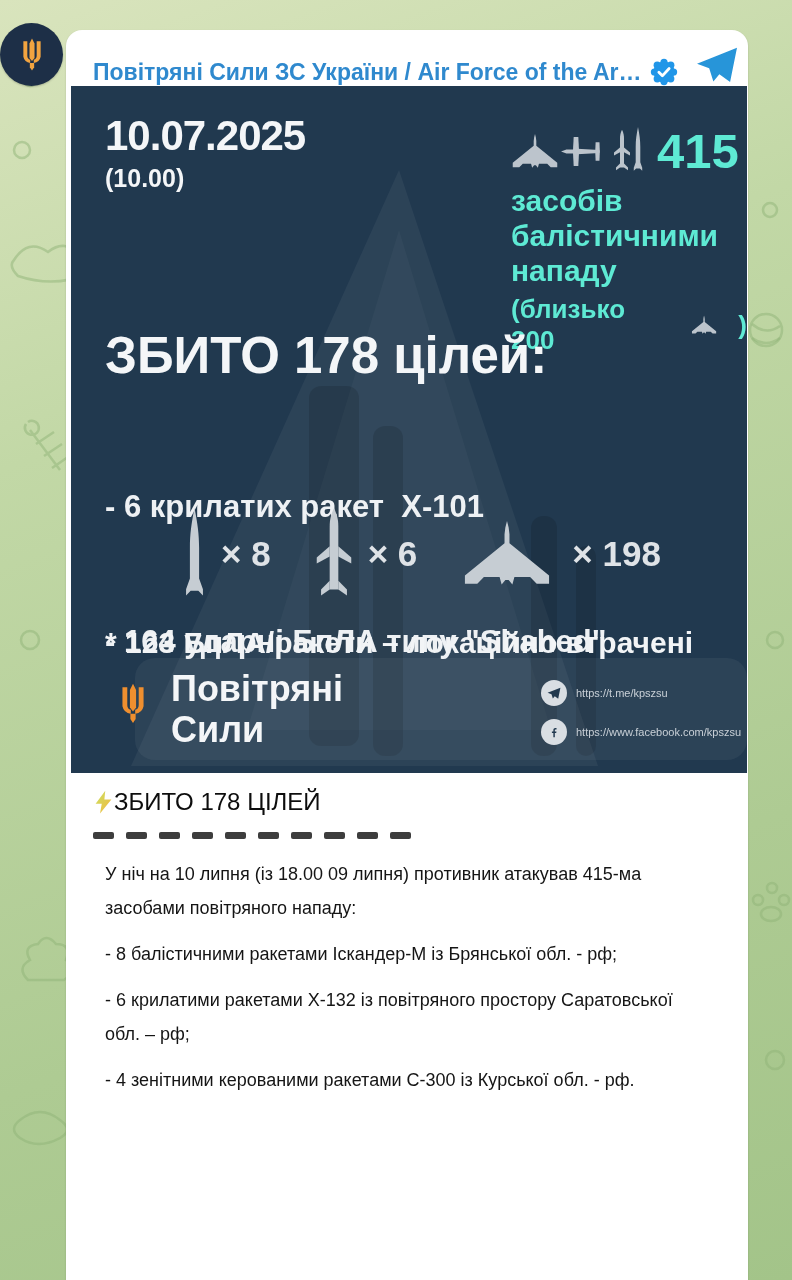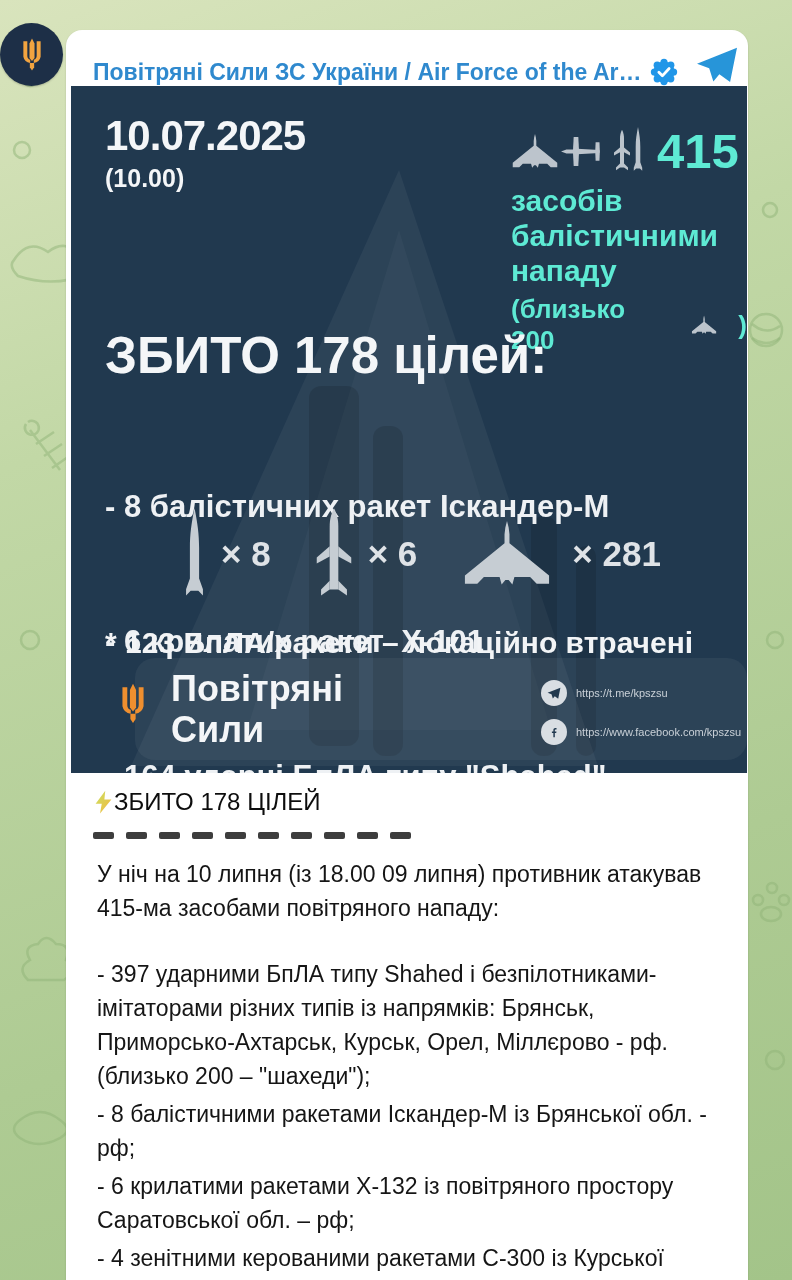--- a/index.html
+++ b/index.html
@@ -56,21 +56,21 @@
   .ig-link{display:flex;align-items:center;}
   .circ{width:26px;height:26px;border-radius:50%;background:#d9dee3;display:flex;
     align-items:center;justify-content:center;flex:none;}
   .ig-link-text{color:#c9d0d7;font-size:11px;margin-left:9px;}
 
   
   .msg{position:absolute;left:27px;top:758px;width:622px;color:#151515;}
   .msg-title{display:flex;align-items:center;font-size:24px;color:#0d0d0d;}
   .dashes{display:flex;gap:12px;margin-top:16px;}
   .dash{width:21px;height:7px;border-radius:2px;background:#3d3d3d;}
-  .msg p{margin:4px;font-size:23px;line-height:34px;}
+  .msg p{margin:12px;font-size:18px;line-height:34px;}
   .msg .p1{margin-top:18px;}
   .msg .plist{margin-top:32px;}
 </style>
 </head>
 <body>
 
 <svg width="0" height="0" style="position:absolute">
   <defs>
     <linearGradient id="boltg" x1="0" y1="0" x2="1" y2="1">
       <stop offset="0" stop-color="#c9e265"></stop>
@@ -199,40 +199,39 @@
           <svg width="27" height="20" viewBox="0 0 110 80" fill="#bcc4cc">
               <use href="#sym-shahed"></use>
             </svg>
           <span>)</span>
         </div>
       </div>
 
       <div class="ig-headline">ЗБИТО 178 цілей:</div>
 
       <div class="ig-list">
-        <div>- 8 балістичних ракет Іскандер-М</div>
         <div>- 6 крилатих ракет  Х-101</div>
         <div>- 164 ударні БпЛА типу "Shahed"</div>
       </div>
 
       <div class="ig-icons">
         <svg width="23" height="96" viewBox="0 0 30 120" fill="#c6cdd3">
             <use href="#sym-ballistic"></use>
           </svg>
         <span class="ig-count">× 8</span>
         <span class="gap44"></span>
         <svg width="38" height="98" viewBox="0 0 44 110" fill="#c6cdd3">
             <use href="#sym-cruise"></use>
           </svg>
         <span class="ig-count">× 6</span>
         <span class="gap40"></span>
         <svg width="100" height="66" viewBox="0 0 110 80" fill="#c6cdd3">
             <use href="#sym-shahed"></use>
           </svg>
-        <span class="ig-count">× 281</span>
+        <span class="ig-count">× 198</span>
       </div>
 
       <div class="ig-footnote">* 123 БпЛА/ракети – локаційно втрачені</div>
 
       <div class="ig-band"></div>
       <div class="ig-footer">
         <div class="ig-brand">
           <svg width="44" height="64" viewBox="0 0 100 100" fill="#ef8f2f" style="margin-top:4px">
               <use href="#sym-trident"></use>
             </svg>
@@ -275,20 +274,19 @@
           <span class="dash"></span>
         <span class="dash"></span>
           <span class="dash"></span>
           <span class="dash"></span>
         <span class="dash"></span>
           <span class="dash"></span>
           <span class="dash"></span>
         <span class="dash"></span>
       </div>
       <p class="p1">У ніч на 10 липня (із 18.00 09 липня) противник атакував 415-ма засобами повітряного нападу:</p>
-      <p class="plist">- 397 ударними БпЛА типу Shahed і безпілотниками-імітаторами різних типів із напрямків: Брянськ, Приморсько-Ахтарськ, Курськ, Орел, Міллєрово - рф. (близько 200 – "шахеди");</p>
       <p>- 8 балістичними ракетами Іскандер-М із Брянської обл. - рф;</p>
       <p>- 6 крилатими ракетами Х-132 із повітряного простору Саратовської обл. – рф;</p>
       <p>- 4 зенітними керованими ракетами С-300 із Курської обл. - рф.</p>
     </div>
 
   </div>
 </div>
 
 </body></html>

